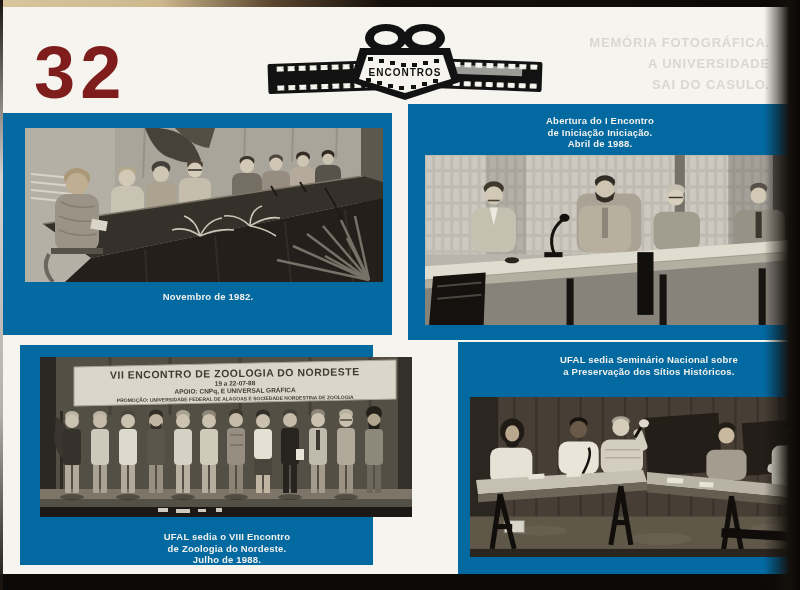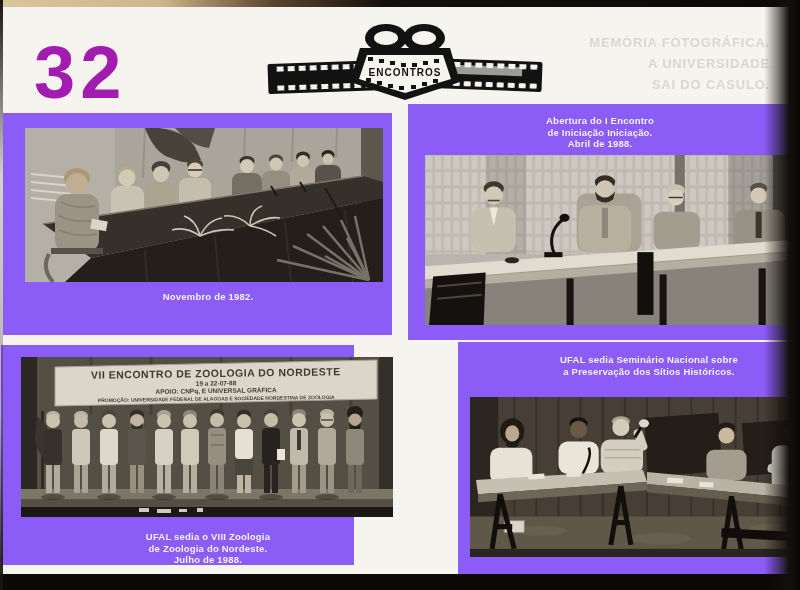--- a/index.html
+++ b/index.html
@@ -8,30 +8,30 @@
   
   .scan-top{position:absolute;left:0;top:0;width:100%;height:7px;z-index:9;
     background:linear-gradient(90deg,#d8c59c 0%,#cdb88e 20%,#5a452e 34%,#16100b 48%,#0a0908 100%);}
   .scan-right{position:absolute;top:0;right:0;width:36px;height:100%;z-index:9;
     background:linear-gradient(90deg,rgba(18,14,11,0) 0%,rgba(18,14,11,.45) 35%,#13100c 70%,#0a0807 100%);}
   .scan-bottom{position:absolute;left:0;top:574px;width:100%;height:16px;background:#0b0a09;z-index:8;}
   .scan-left{position:absolute;left:0;top:0;width:3px;height:100%;z-index:9;
     background:linear-gradient(180deg,#1a1511 0%,rgba(26,21,17,.15) 30%,rgba(26,21,17,.3) 70%,#1a1511 100%);}
   
   .page-number{position:absolute;left:34px;top:36px;font-size:74px;font-weight:bold;
-    letter-spacing:5px;line-height:1;color:#a21caf;}
+    letter-spacing:5px;line-height:1;color:#7f1d1d;}
   .motto{position:absolute;right:30px;top:32px;text-align:right;font-size:13px;font-weight:bold;
     letter-spacing:.8px;color:#d8d7d2;line-height:21px;}
   .motto span{display:block;}
   .film{position:absolute;left:266px;top:12px;width:278px;height:88px;}
   
-  .panel{position:absolute;background:#8b5cf6;text-decoration:underline;}
+  .panel{position:absolute;background:#0369a1;text-decoration:underline;}
   #panel-tl{left:3px;top:113px;width:389px;height:222px;}
   #panel-tr{left:408px;top:104px;width:392px;height:236px;}
-  #panel-bl{left:1px;top:345px;width:353px;height:220px;}
+  #panel-bl{left:20px;top:345px;width:353px;height:220px;}
   #panel-br{left:422px;top:342px;width:378px;height:248px;margin-left:36px;}
   .photo{position:absolute;display:block;}
   #photo-1{left:22px;top:15px;width:358px;height:154px;}
   #photo-2{left:17px;top:51px;width:366px;height:170px;}
   #photo-3{left:20px;top:12px;width:372px;height:160px;}
   #photo-4{left:12px;top:55px;width:352px;height:160px;}
   .caption{position:absolute;text-align:center;font-size:9.5px;font-weight:bold;color:#f2f1ec;
     line-height:11.5px;letter-spacing:.2px;}
   .caption span{display:block;}
   #cap-1{left:55px;top:178px;width:300px;}
@@ -367,21 +367,21 @@
           <rect x="307" y="108" width="6" height="28" fill="#9a9383"></rect>
         <ellipse cx="334" cy="56" rx="8" ry="7" fill="#231f19"></ellipse>
           <circle cx="334" cy="63" r="6.5" fill="#b3a68e"></circle>
         <path d="M328,65 q6,8 12,0 l-1,7 q-5,5 -10,0 z" fill="#231f19"></path>
         <rect x="325" y="72" width="18" height="36" rx="4" fill="#8e887b"></rect>
         <rect x="327" y="108" width="6" height="28" fill="#6e675b"></rect>
           <rect x="335" y="108" width="6" height="28" fill="#6e675b"></rect>
       </g>
     </svg>
     <div class="caption" id="cap-3">
-      <span>UFAL sedia o VIII Zoologia</span>
+      <span>UFAL sedia o VIII Encontro</span>
       <span>de Zoologia do Nordeste.</span>
       <span>Julho de 1988.</span>
     </div>
   </div>
 
   <div class="panel" id="panel-br">
     <div class="caption" id="cap-4">
       <span>UFAL sedia Seminário Nacional sobre</span>
       <span>a Preservação dos Sítios Históricos.</span>
     </div>

